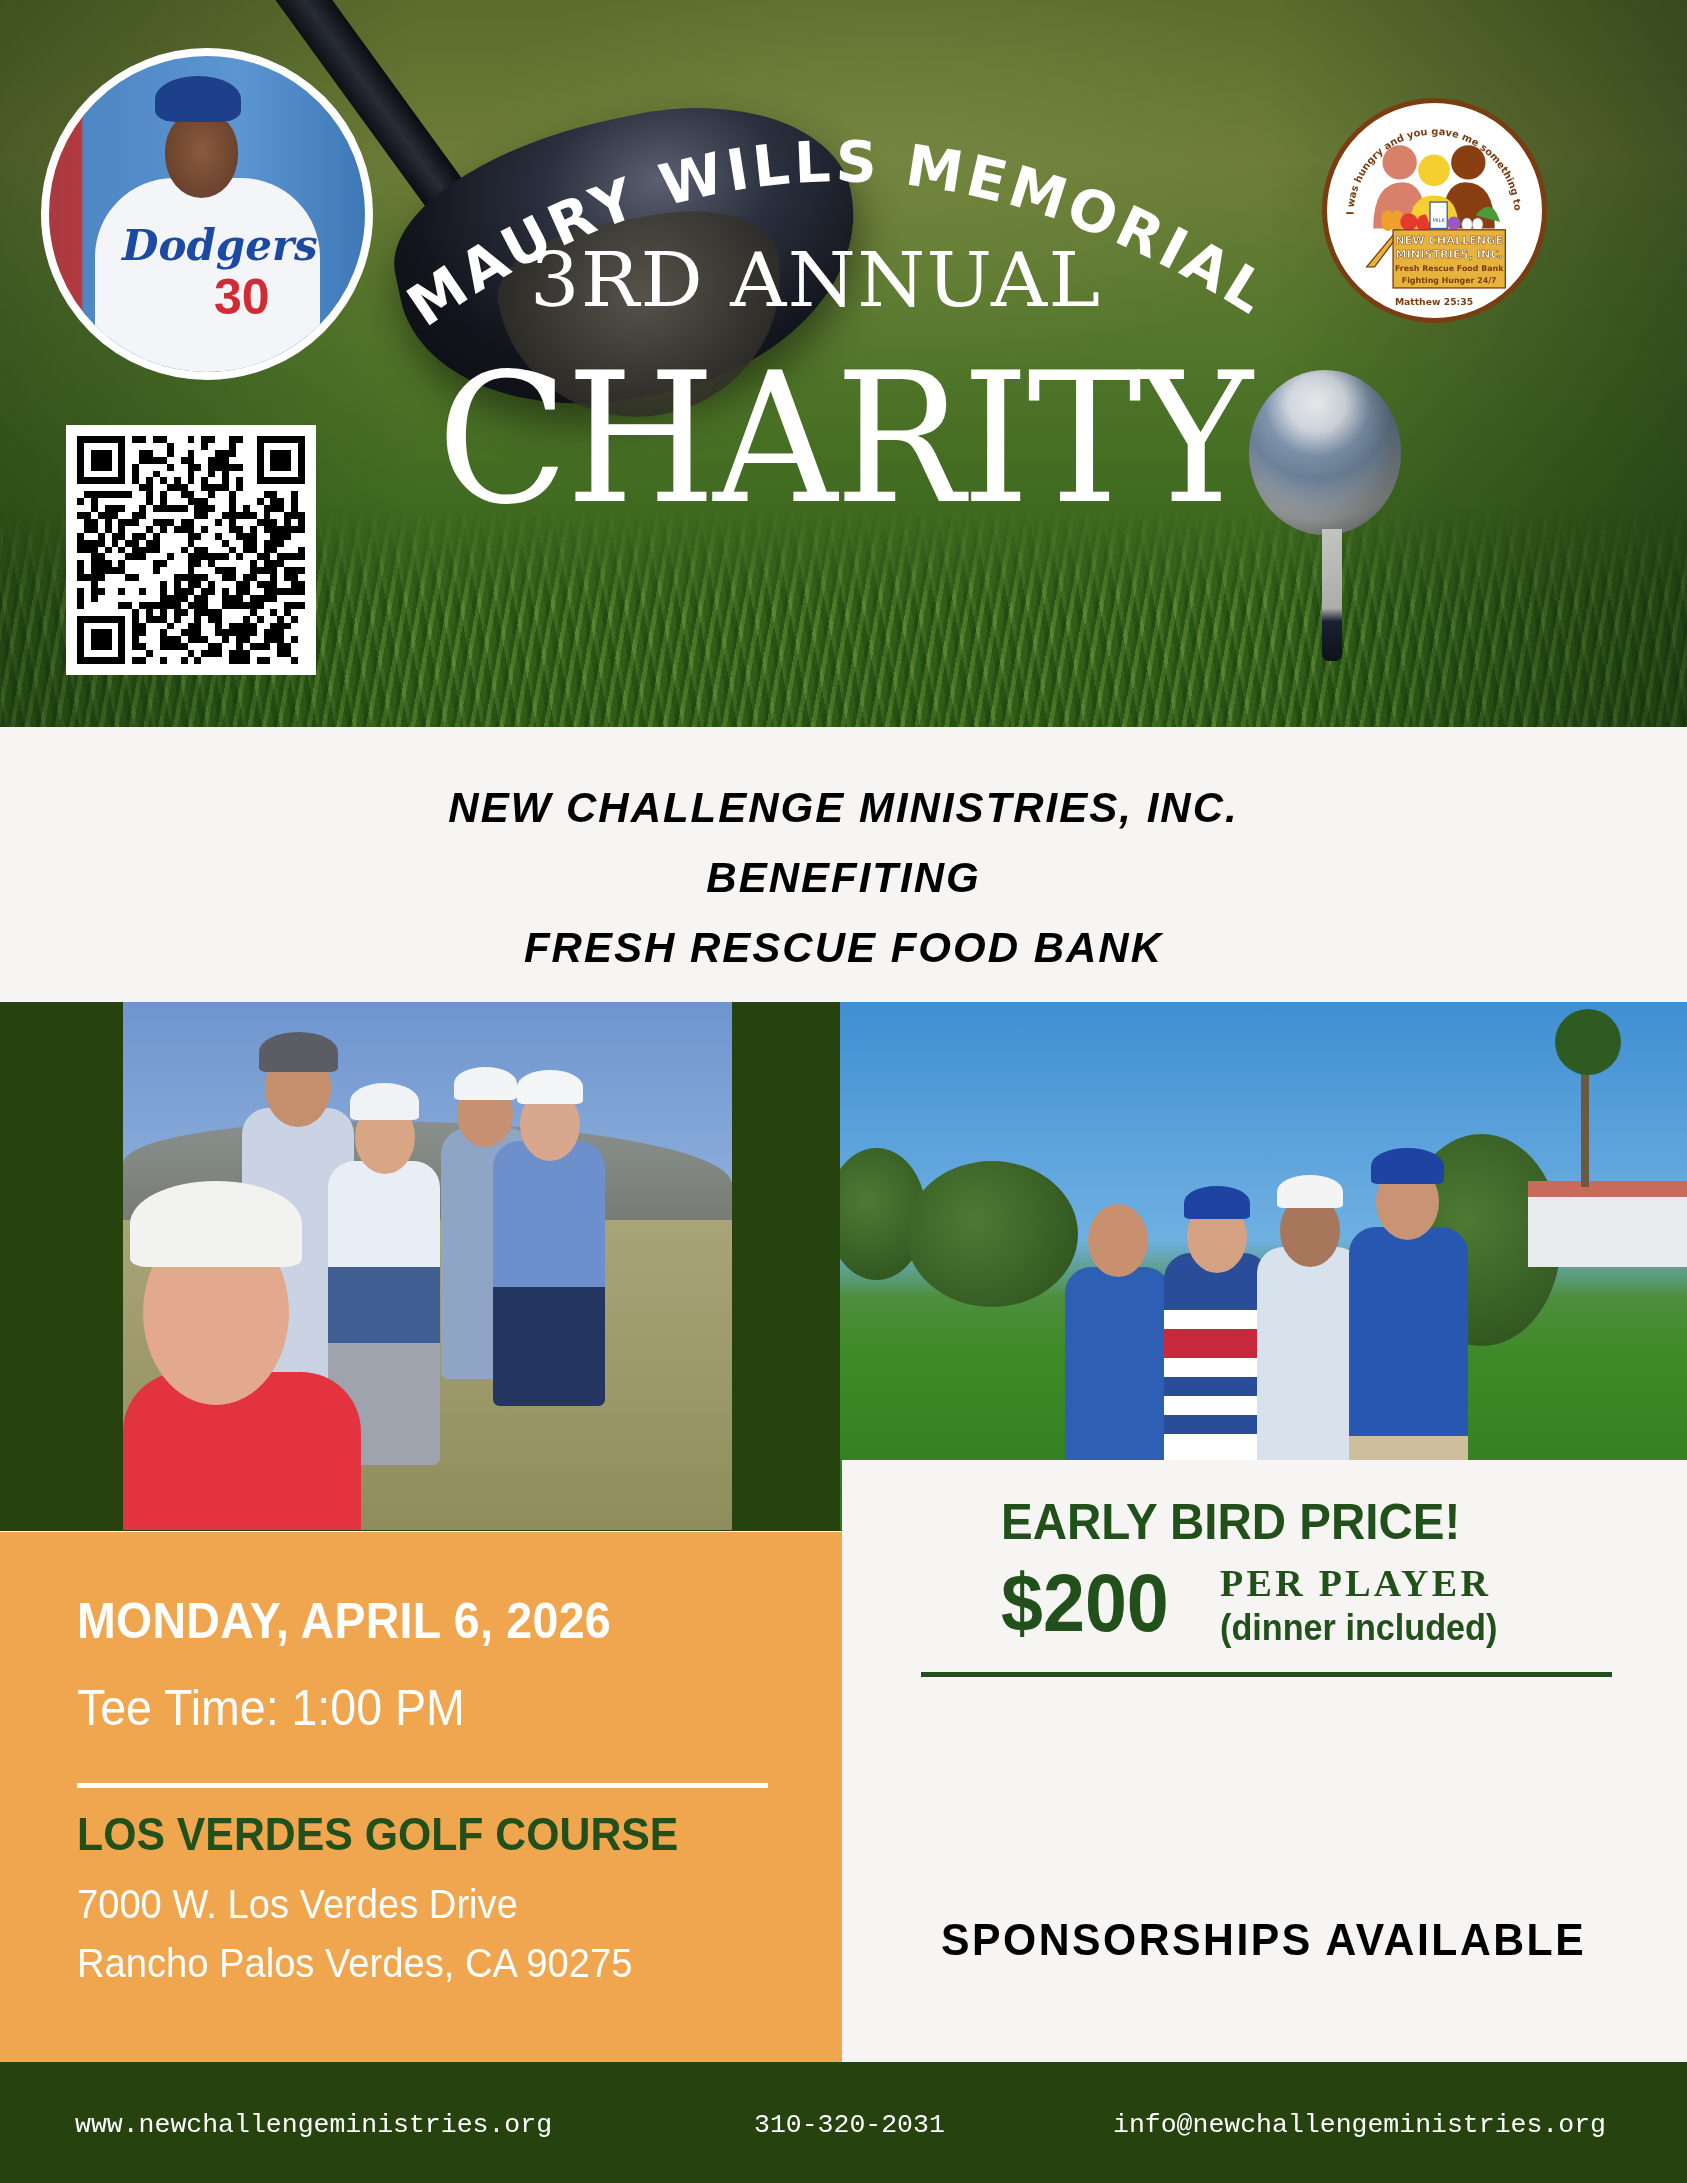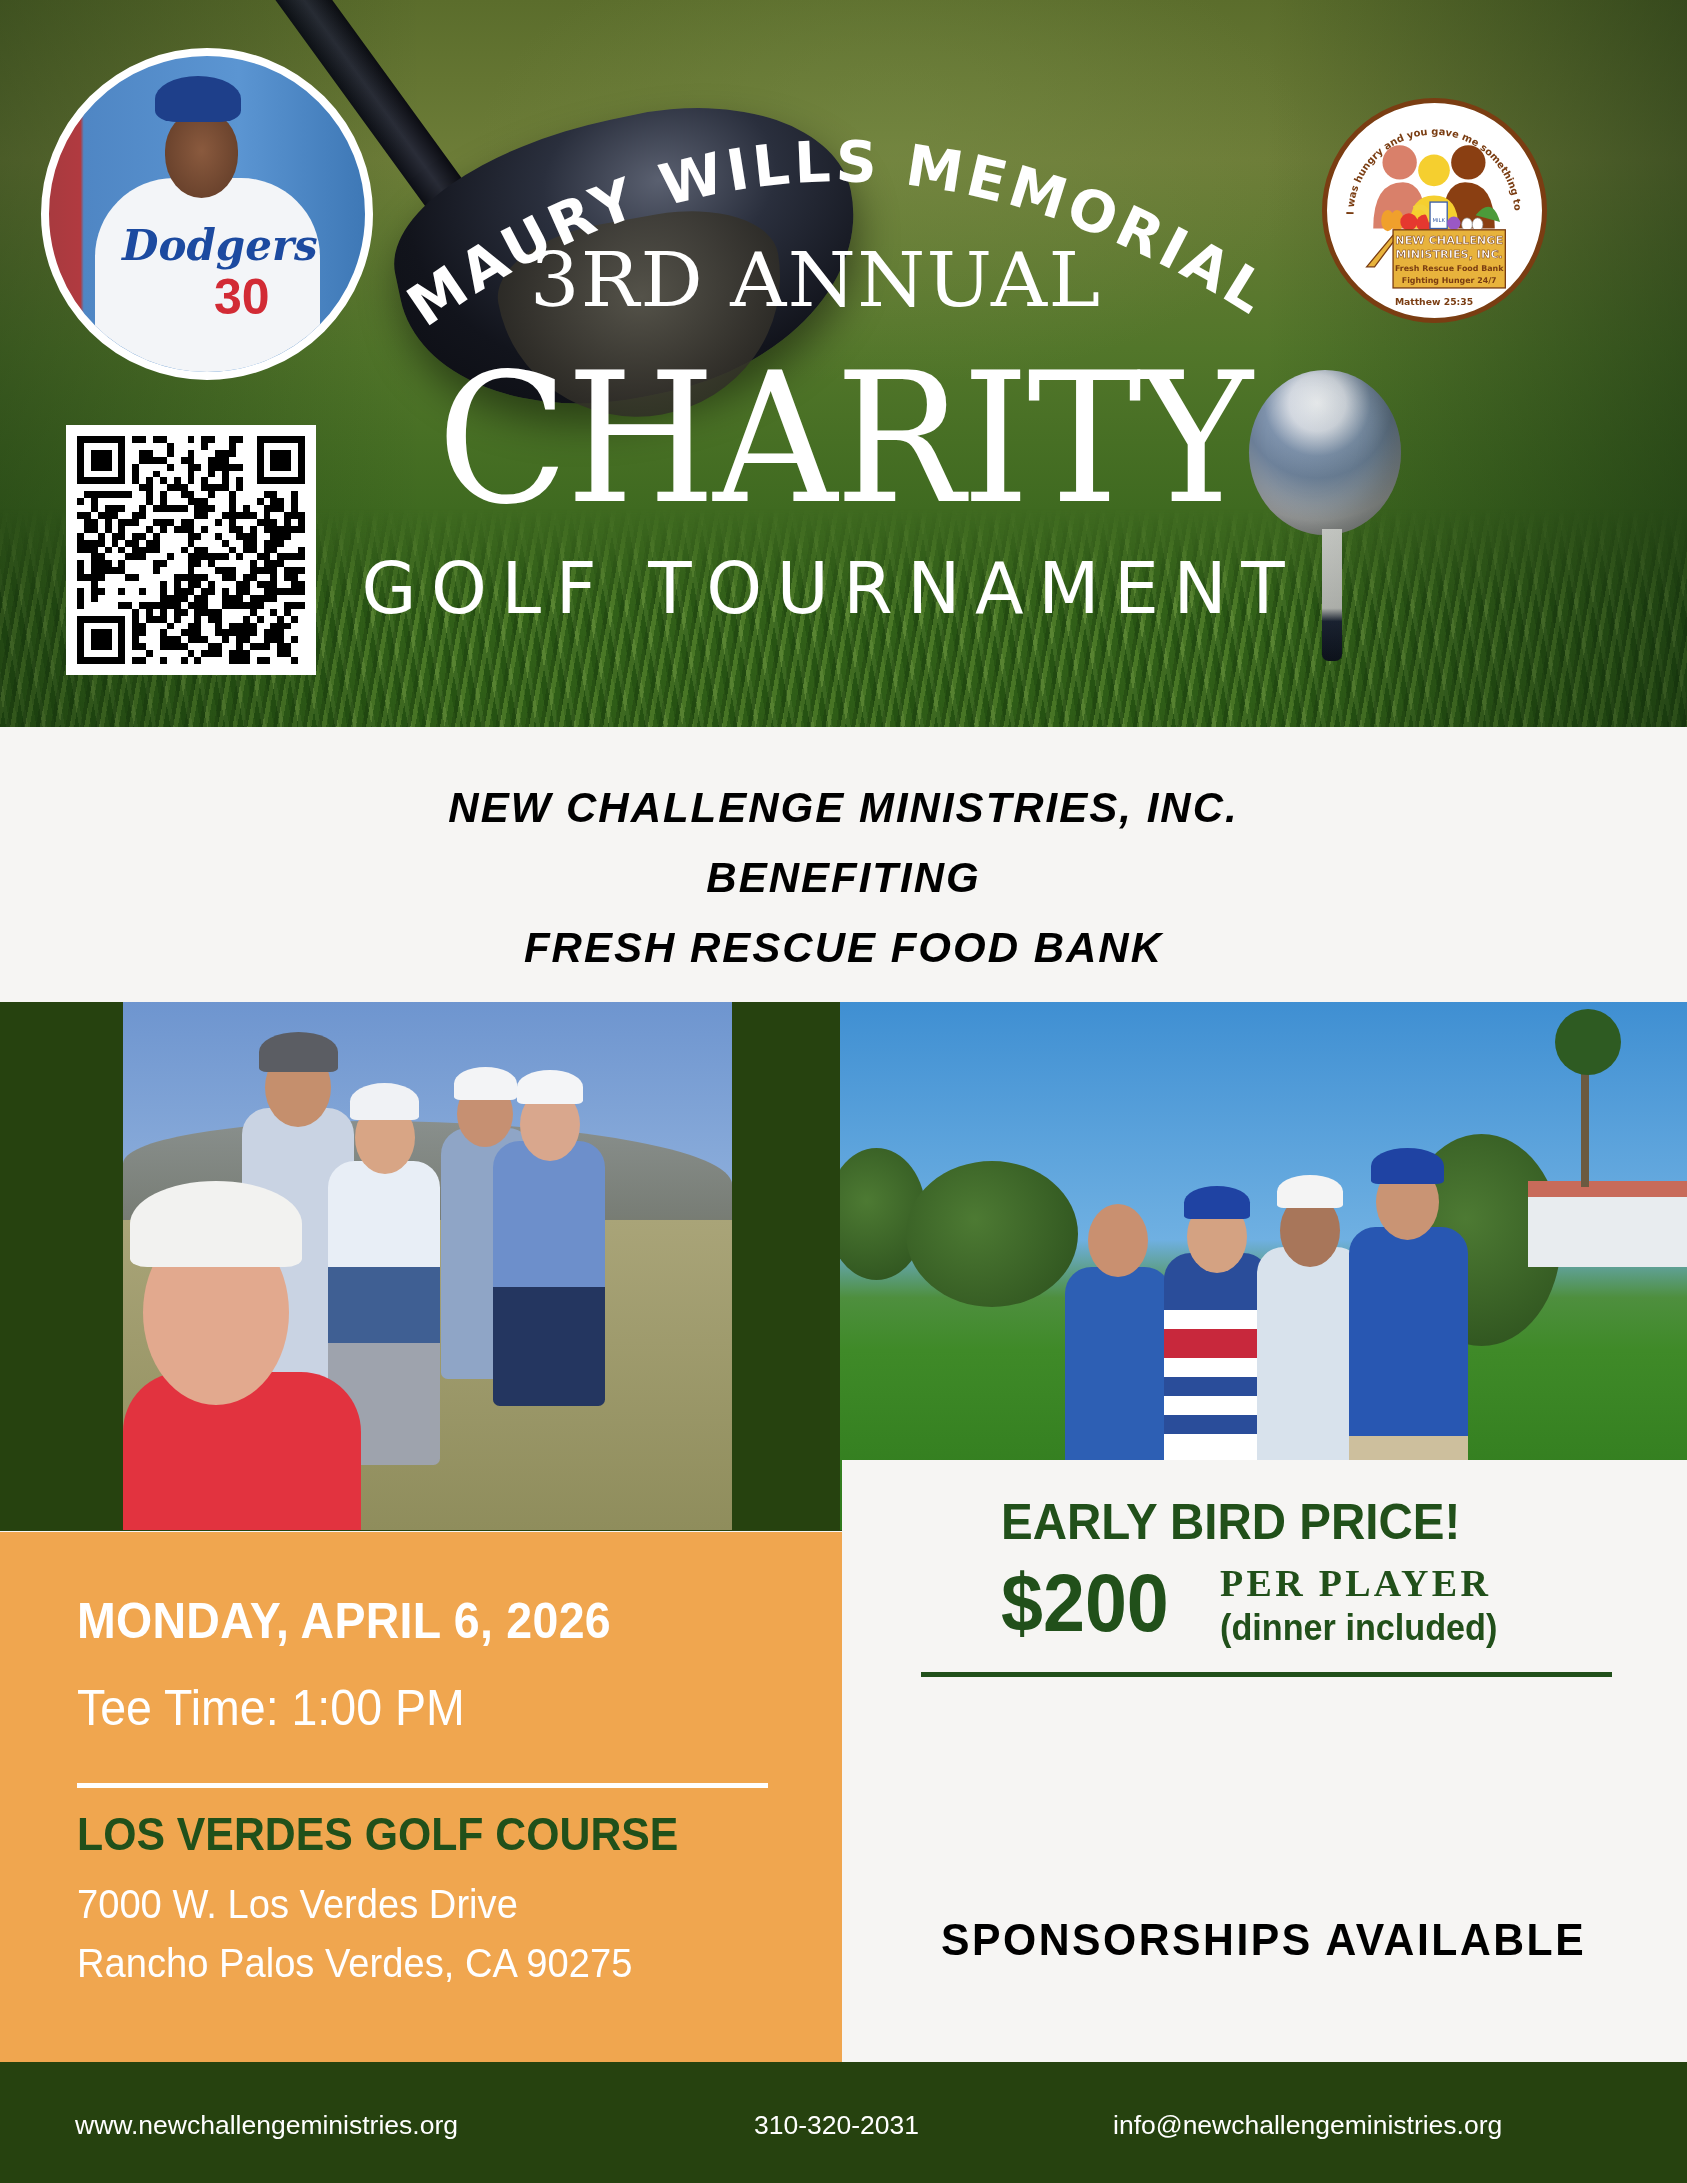--- a/index.html
+++ b/index.html
@@ -204,21 +204,21 @@
   .info-right li.l2 { margin-top: 14.6px; }
   .info-right li.l3 { margin-top: 12px; }
   .info-right .sponsors {
     position: absolute; left: 99px; top: 455px; font-weight: bold; font-size: 44px; color: #000000;
     letter-spacing: 2.6px; transform: scaleX(0.97); transform-origin: left;
   }
 
   
   .footer {
     position: absolute; left: 0; top: 2062px; width: 1687px; height: 122px; background: #26420f;
-    color: #ffffff; font-family: Liberation Sans, sans-serif; font-size: 26.5px; text-align: center;
+    color: #ffffff; font-family: Liberation Mono, monospace; font-size: 26.5px; text-align: center;
   }
   .footer .f-web { position: absolute; left: 75px; top: 48px; }
   .footer .f-phone { position: absolute; left: 754px; top: 48px; }
   .footer .f-email { position: absolute; left: 1113px; top: 48px; }
 </style>
 </head>
 <body>
 
 <section class="hero">
   <div class="grass-blades"></div>
@@ -509,21 +509,20 @@
     <svg viewBox="0 0 1460 360">
       <defs>
         <path id="memArc" d="M 60 360 Q 700 -140 1400 340"></path>
       </defs>
       <text><textPath href="#memArc" startOffset="50%" text-anchor="middle">MAURY WILLS MEMORIAL</textPath></text>
     </svg>
   </div>
 
   <div class="annual-title"><span>3RD ANNUAL</span></div>
   <div class="charity-title"><span>CHARITY</span></div>
-  <div class="golf-title"><span>GOLF TOURNAMENT</span></div>
 </section>
 
 <section class="benefit-band">
   <div class="line">NEW CHALLENGE MINISTRIES, INC.</div>
   <div class="line">BENEFITING</div>
   <div class="line">FRESH RESCUE FOOD BANK</div>
 </section>
 
 <section class="photo-band">
   <div class="photo-left">

